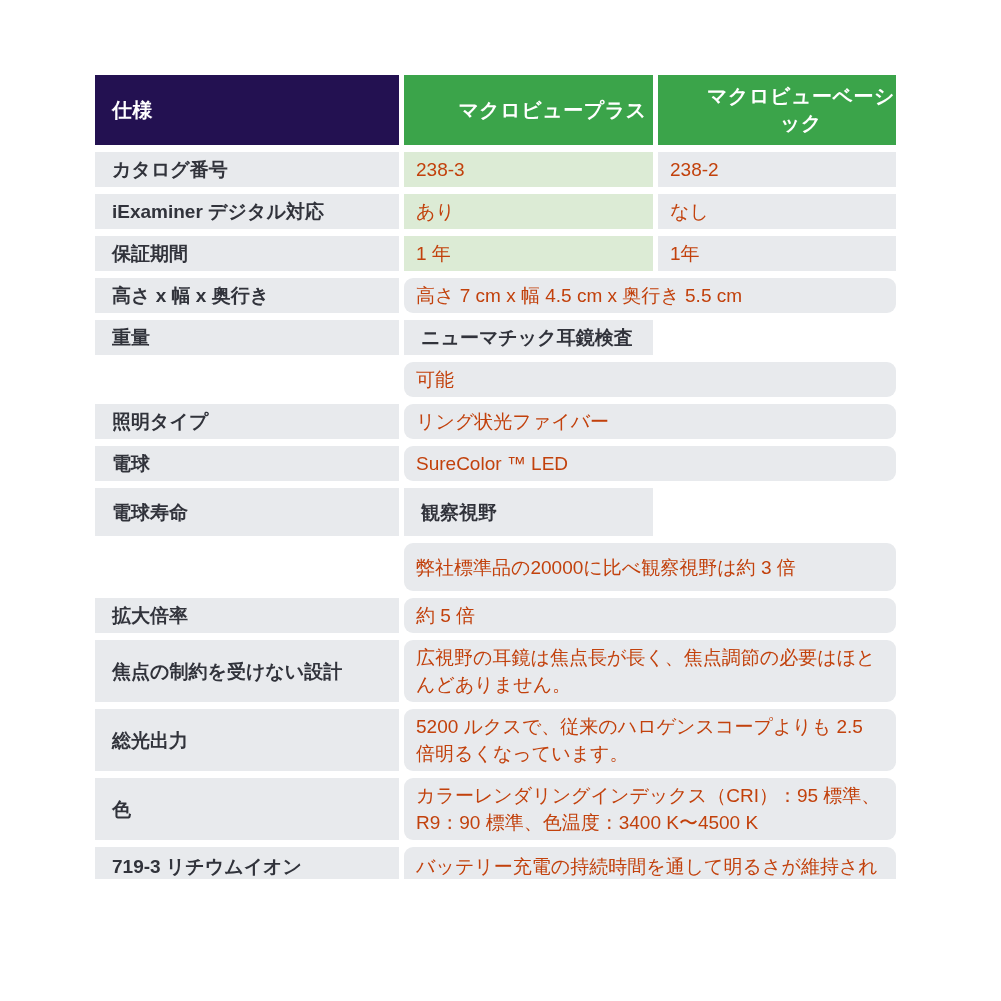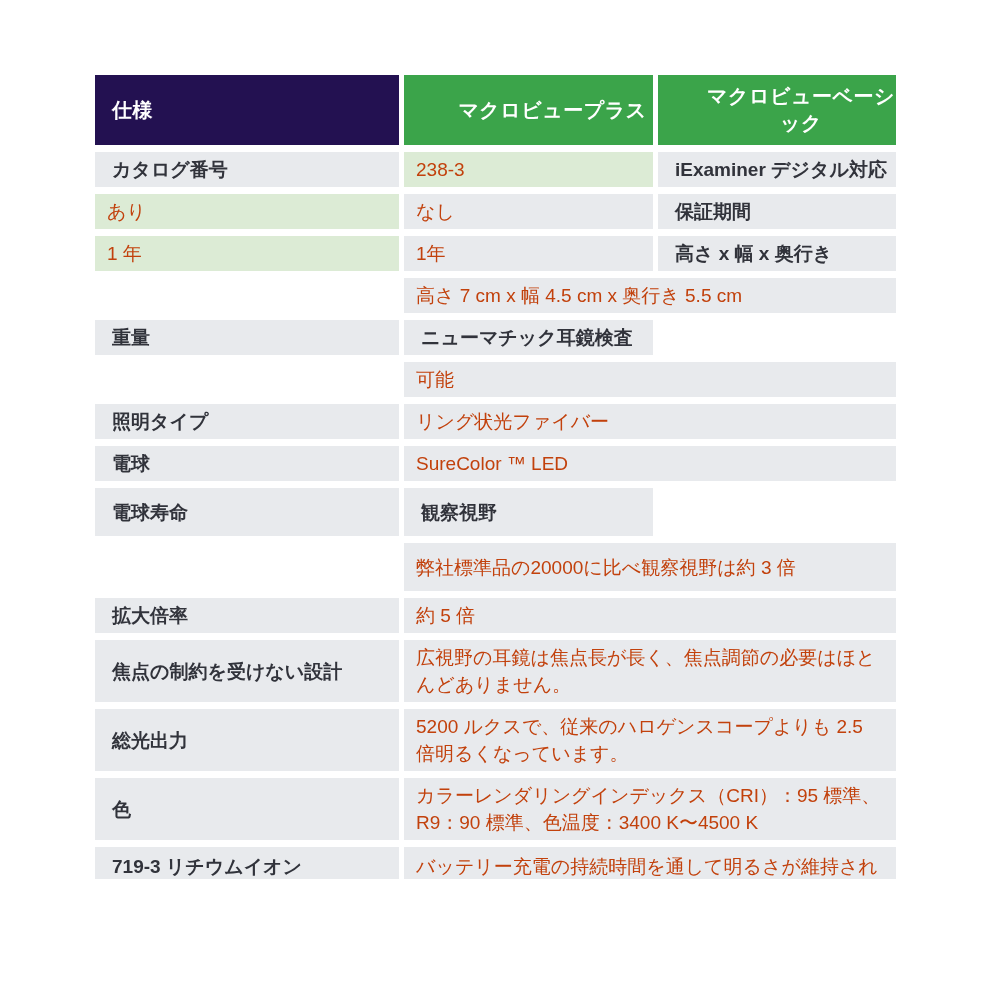--- a/index.html
+++ b/index.html
@@ -60,21 +60,21 @@
   }
   
   .val {
     background: #E8EAED;
     font-size: 19px;
     color: #c2410c;
     padding: 4px 12px;
     line-height: 27px;
   }
   .val-green { background: #DCEBD5; }
-  .span2 { grid-column: 2 / 4; }
+  .span2 { grid-column: 2 / 4; border-radius: 9px; }
   
   .r34  { min-height: 34px; }
   .r48  { min-height: 48px; }
   .r52  { min-height: 52px; }
   .r54  { min-height: 54px; }
   .r136 { min-height: 136px; }
   .top  { align-items: flex-start; padding-top: 6px; }
   sup.fnote {
     font-size: 12px;
     line-height: 0;
@@ -94,20 +94,21 @@
 
 <div class="page">
   <div class="spec-table">
 
     <div class="cell hdr hdr-label">仕様</div>
     <div class="cell hdr hdr-green">マクロビュープラス</div>
     <div class="cell hdr hdr-green">マクロビューベーシック</div>
 
     <div class="cell lbl r34">カタログ番号</div>
     <div class="cell val val-green r34">238-3</div>
+    <div class="cell val r34">238-2</div>
 
     <div class="cell lbl r34">iExaminer デジタル対応</div>
     <div class="cell val val-green r34">あり</div>
     <div class="cell val r34">なし</div>
 
     <div class="cell lbl r34">保証期間</div>
     <div class="cell val val-green r34">1 年</div>
     <div class="cell val r34">1年</div>
 
     <div class="cell lbl r34">高さ x 幅 x 奥行き</div>

